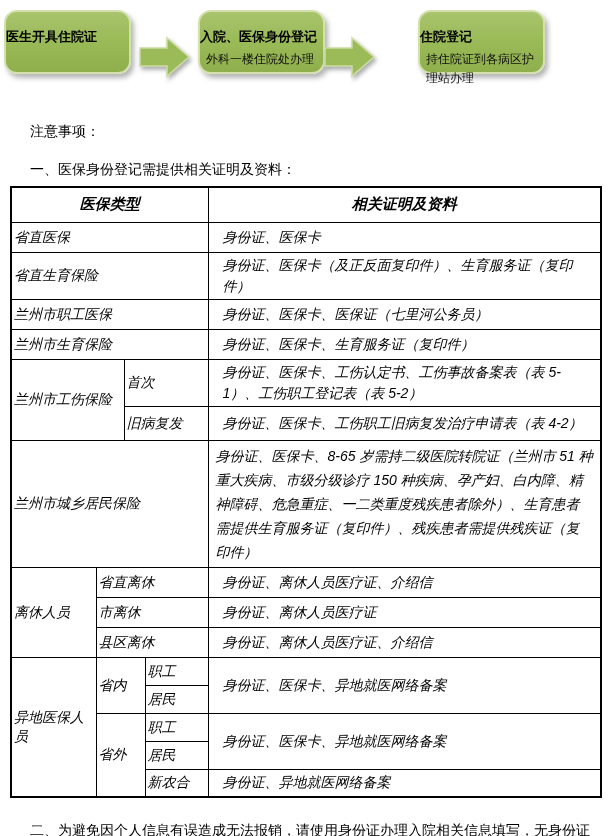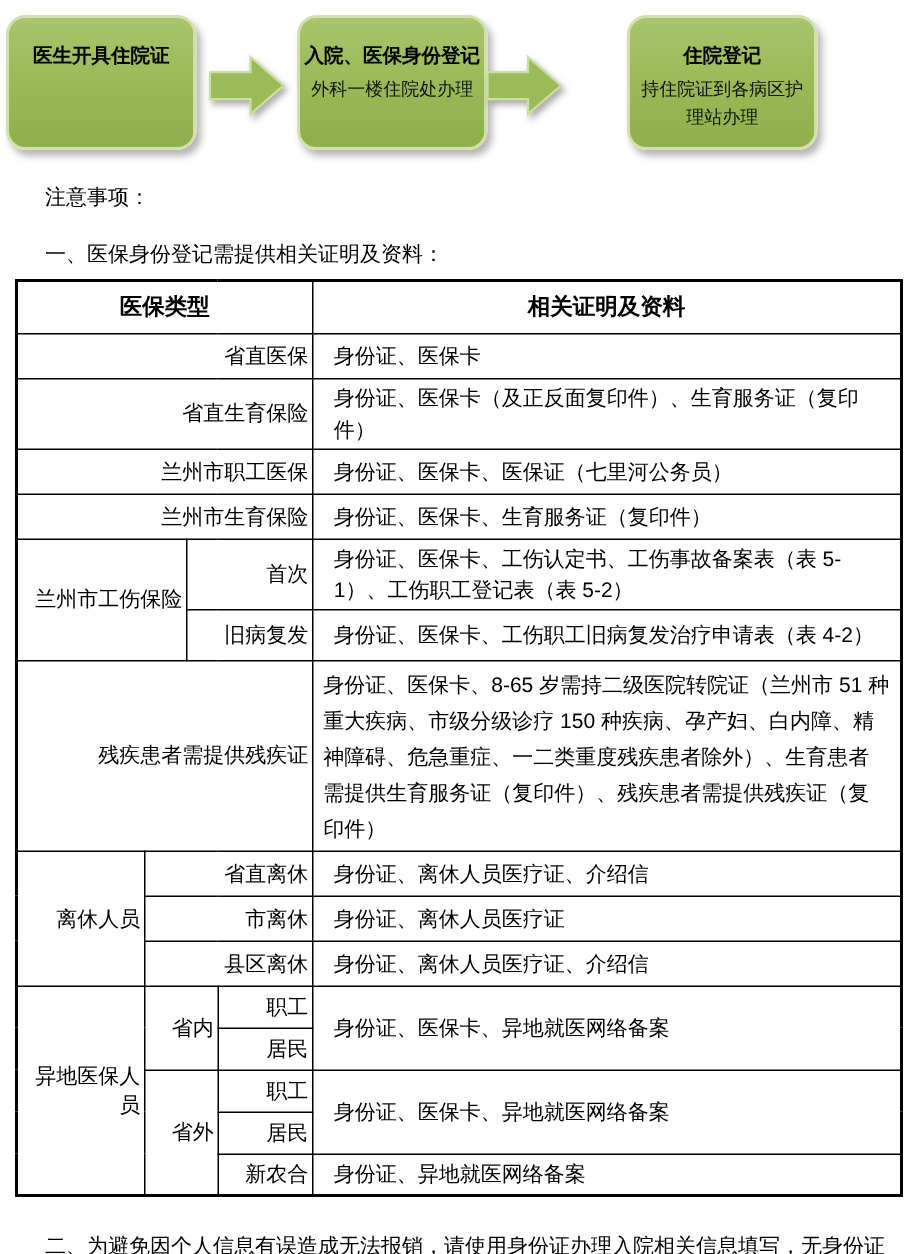--- a/index.html
+++ b/index.html
@@ -4,26 +4,26 @@
 <style>
   html,body{margin:0;padding:0;background:#fff;}
   body{
     width:610px;height:836px;overflow:hidden;position:relative;
     font-family:"Liberation Sans",sans-serif;color:#000;
     -webkit-font-smoothing:antialiased;
   }
   
   .flowchart{position:relative;height:112px;}
   .fbox{
-    position:absolute;top:10px;width:127px;height:90px;box-sizing:border-box;
+    position:absolute;top:10px;width:127px;height:64px;box-sizing:border-box;
     border-radius:13px;
     background:linear-gradient(180deg,#a9c46d 0%,#9bbb59 45%,#8fae4c 100%);
     border:2px solid #d3e0ad;
     box-shadow:3px 4px 5px rgba(90,90,90,.45);
-    text-align:center;
+    text-align:left;
   }
   .fbox-1{left:4px;}
   .fbox-2{left:198px;}
   .fbox-3{left:378px;margin-left:40px;}
   .fbox .ftitle{
     margin-top:16px;font-size:13px;font-weight:bold;line-height:17px;color:#000;
   }
   .fbox .fsub{
     margin-top:5px;font-size:12px;line-height:19px;padding:0 6px;color:#111;
   }
@@ -31,27 +31,28 @@
   .farrow svg{filter:drop-shadow(2px 3px 2px rgba(90,90,90,.5));}
   
   .note-line{margin:0 8px 0 30px;font-size:14px;line-height:20px;}
   .note-heading{margin-top:9px;}
   .note-item1{margin-top:18px;}
   
   table.ins{
     border-collapse:collapse;table-layout:fixed;
     margin:7px 0 0 10px;width:590px;
     border:2px solid #000;
+    font-style:italic;
   }
   table.ins th,table.ins td{
     border:1px solid #000;font-size:14px;vertical-align:middle;
     overflow:hidden;word-break:break-all;
   }
   table.ins th{font-size:15px;font-weight:bold;text-align:center;}
-  td.c{text-align:right;padding:2px 2px;line-height:19px;}
+  td.c{text-align:left;padding:2px 2px;line-height:19px;}
   td.d{text-align:left;padding:2px 14px;line-height:21px;}
   td.d-big{line-height:24px;padding:3px 7px;margin-top:32px;}
   tr.h35{height:35px;} tr.h30{height:30px;} tr.h44{height:44px;}
   tr.h34{height:34px;} tr.h98{height:98px;} tr.h28{height:28px;}
   
   .paras{margin:22px 8px 0 30px;font-size:14px;}
   .para{line-height:21px;margin:0;}
 </style>
 </head>
 <body>
@@ -115,21 +116,21 @@
     <tr class="h44">
       <td class="c" colspan="2" rowspan="2">兰州市工伤保险</td>
       <td class="c" colspan="2">首次</td>
       <td class="d">身份证、医保卡、工伤认定书、工伤事故备案表（表 5-1）、工伤职工登记表（表 5-2）</td>
     </tr>
     <tr class="h34">
       <td class="c" colspan="2">旧病复发</td>
       <td class="d">身份证、医保卡、工伤职工旧病复发治疗申请表（表 4-2）</td>
     </tr>
     <tr class="h98">
-      <td class="c" colspan="4">残疾患者需提供残疾证</td>
+      <td class="c" colspan="4">兰州市城乡居民保险</td>
       <td class="d d-big">身份证、医保卡、8-65 岁需持二级医院转院证（兰州市 51 种重大疾病、市级分级诊疗 150 种疾病、孕产妇、白内障、精神障碍、危急重症、一二类重度残疾患者除外）、生育患者需提供生育服务证（复印件）、残疾患者需提供残疾证（复印件）</td>
     </tr>
     <tr class="h30">
       <td class="c" rowspan="3">离休人员</td>
       <td class="c" colspan="3">省直离休</td>
       <td class="d">身份证、离休人员医疗证、介绍信</td>
     </tr>
     <tr class="h30">
       <td class="c" colspan="3">市离休</td>
       <td class="d">身份证、离休人员医疗证</td>

